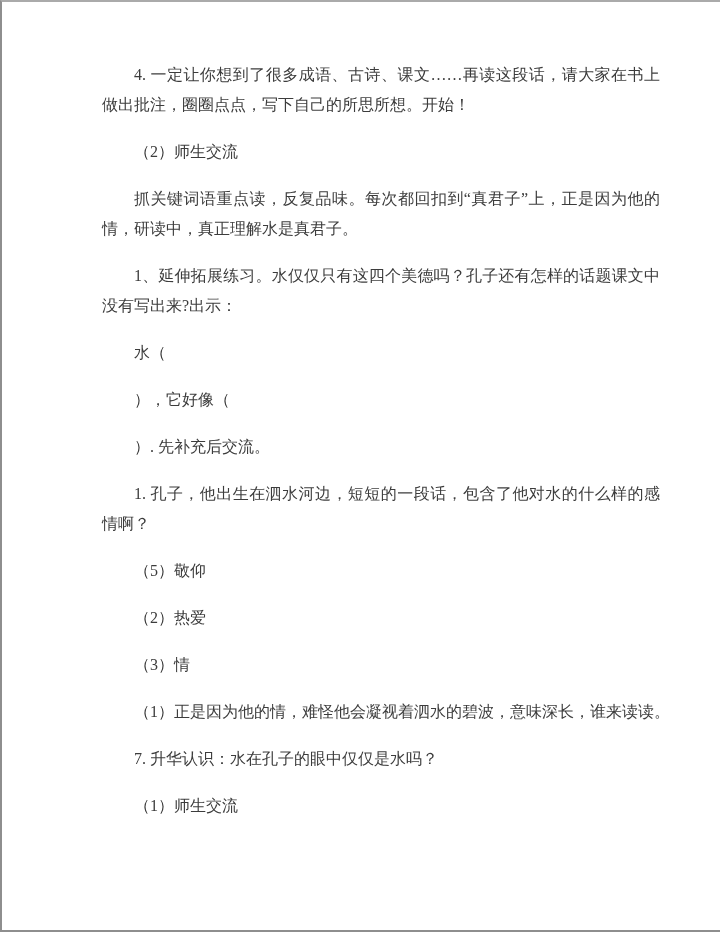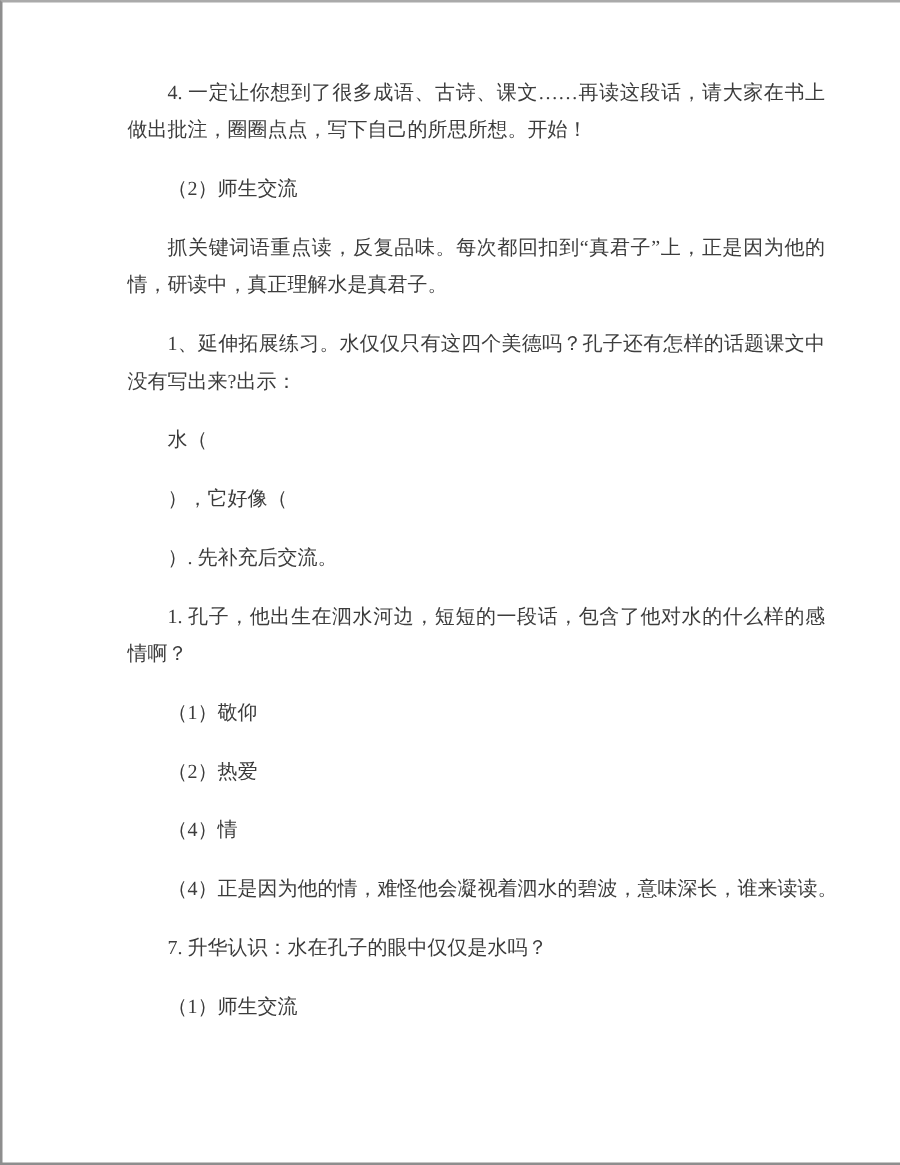--- a/index.html
+++ b/index.html
@@ -42,20 +42,20 @@
 <div class="page">
   <div class="content">
     <p>4. 一定让你想到了很多成语、古诗、课文……再读这段话，请大家在书上做出批注，圈圈点点，写下自己的所思所想。开始！</p>
     <p>（2）师生交流</p>
     <p>抓关键词语重点读，反复品味。每次都回扣到“真君子”上，正是因为他的情，研读中，真正理解水是真君子。</p>
     <p>1、延伸拓展练习。水仅仅只有这四个美德吗？孔子还有怎样的话题课文中没有写出来?出示：</p>
     <p>水（</p>
     <p>），它好像（</p>
     <p>）. 先补充后交流。</p>
     <p>1. 孔子，他出生在泗水河边，短短的一段话，包含了他对水的什么样的感情啊？</p>
-    <p>（1）敬仰</p>
+    <p>（5）敬仰</p>
     <p>（2）热爱</p>
-    <p>（4）情</p>
-    <p class="nowrap">（4）正是因为他的情，难怪他会凝视着泗水的碧波，意味深长，谁来读读。</p>
+    <p>（3）情</p>
+    <p class="nowrap">（1）正是因为他的情，难怪他会凝视着泗水的碧波，意味深长，谁来读读。</p>
     <p>7. 升华认识：水在孔子的眼中仅仅是水吗？</p>
     <p>（1）师生交流</p>
   </div>
 </div>
 
 </body></html>

